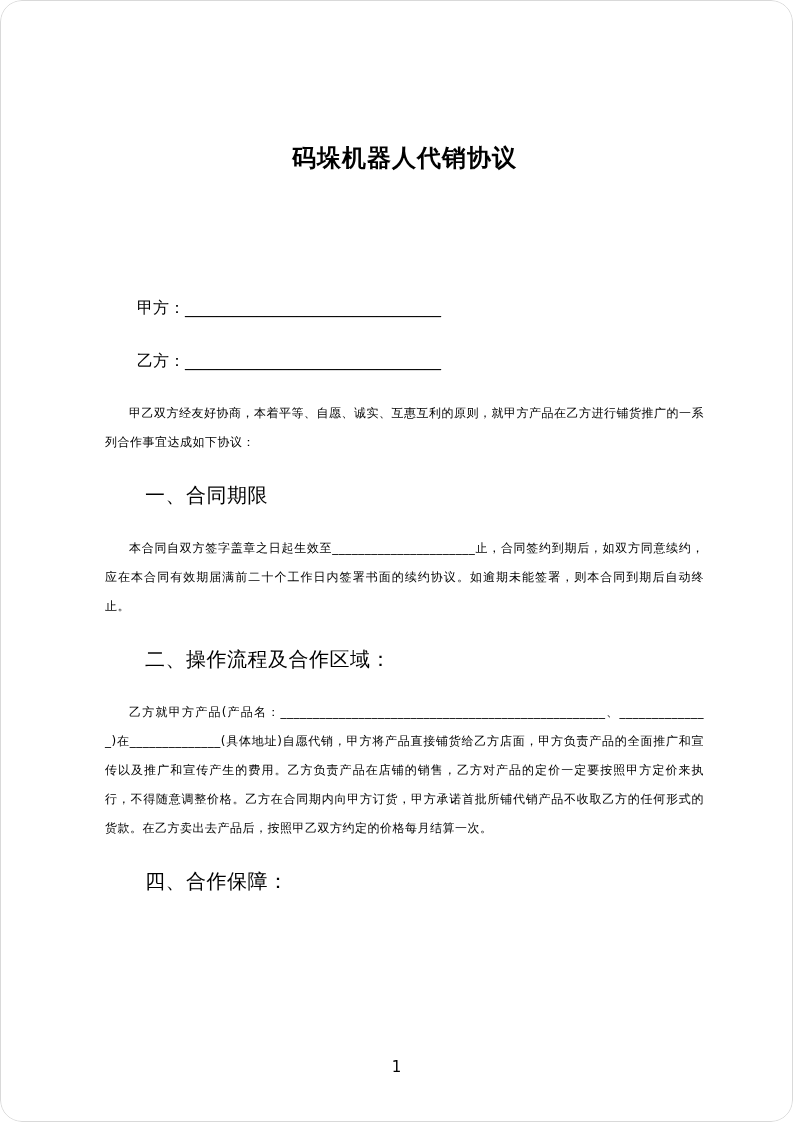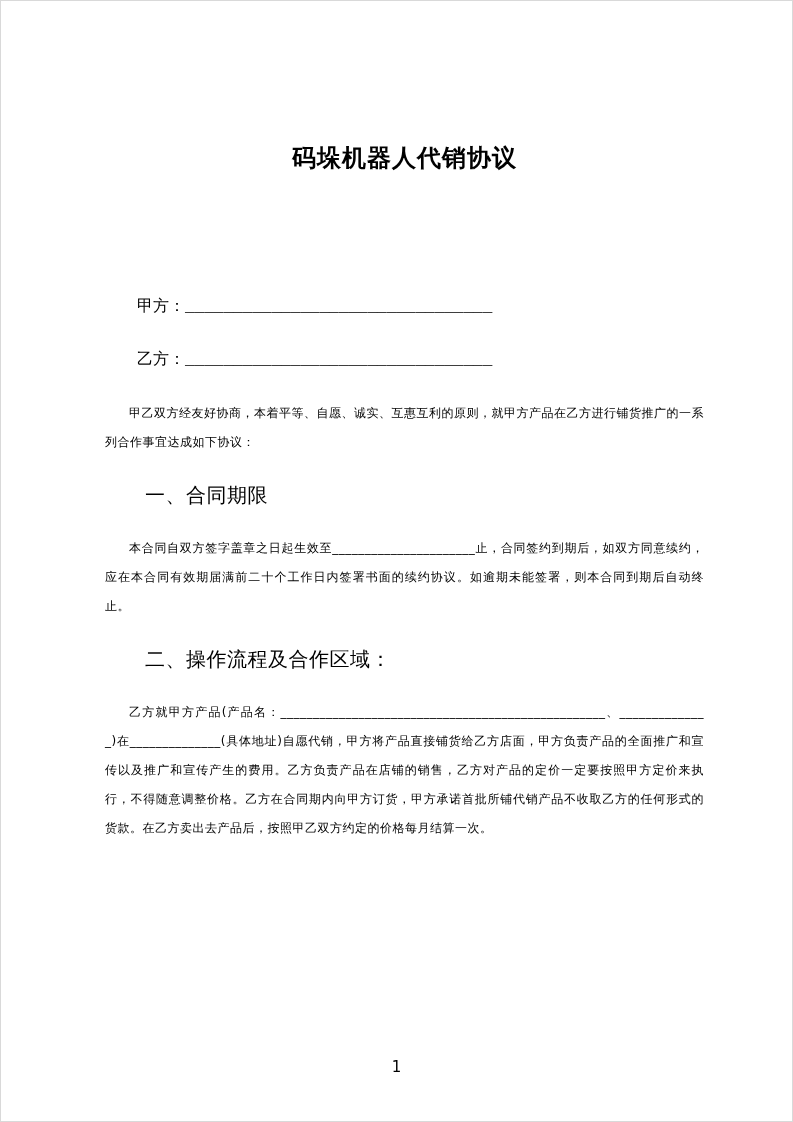--- a/index.html
+++ b/index.html
@@ -1,15 +1,15 @@
 <!DOCTYPE html>
 <html><head>
 <meta charset="utf-8">
 <style>
-  * { margin: 0; padding: 0; box-sizing: border-box; }
+  * { margin: 0; padding: 0; box-sizing: border-box; border-radius: 22px; }
 
   html, body {
     background: #ffffff;
     font-family: "DejaVu Sans", "Liberation Sans", sans-serif;
   }
 
   .page {
     position: relative;
     width: 793px;
     height: 1122px;
@@ -30,21 +30,20 @@
     letter-spacing: 1px;
   }
 
   .field-line {
     font-size: 16px;
     line-height: 29px;
     text-indent: 2em;
     margin-bottom: 24px;
     white-space: nowrap;
     overflow: hidden;
-    font-family: Liberation Mono, monospace;
   }
 
   .field-line .blank {
     letter-spacing: 0;
   }
 
   .para {
     font-size: 12px;
     line-height: 29px;
     text-align: justify;
@@ -88,16 +87,17 @@
 
   <p class="heading">一、合同期限</p>
 
   <p class="para">本合同自双方签字盖章之日起生效至______________________止，合同签约到期后，如双方同意续约，应在本合同有效期届满前二十个工作日内签署书面的续约协议。如逾期未能签署，则本合同到期后自动终止。</p>
 
   <p class="heading">二、操作流程及合作区域：</p>
 
   <p class="para">乙方就甲方产品(产品名：__________________________________________________、______________)在______________(具体地址)自愿代销，甲方将产品直接铺货给乙方店面，甲方负责产品的全面推广和宣传以及推广和宣传产生的费用。乙方负责产品在店铺的销售，乙方对产品的定价一定要按照甲方定价来执行，不得随意调整价格。乙方在合同期内向甲方订货，甲方承诺首批所铺代销产品不收取乙方的任何形式的货款。在乙方卖出去产品后，按照甲乙双方约定的价格每月结算一次。</p>
 
 
+  <p class="heading">四、合作保障：</p>
 
   <div class="page-footer">1</div>
 
 </div>
 
 </body></html>

